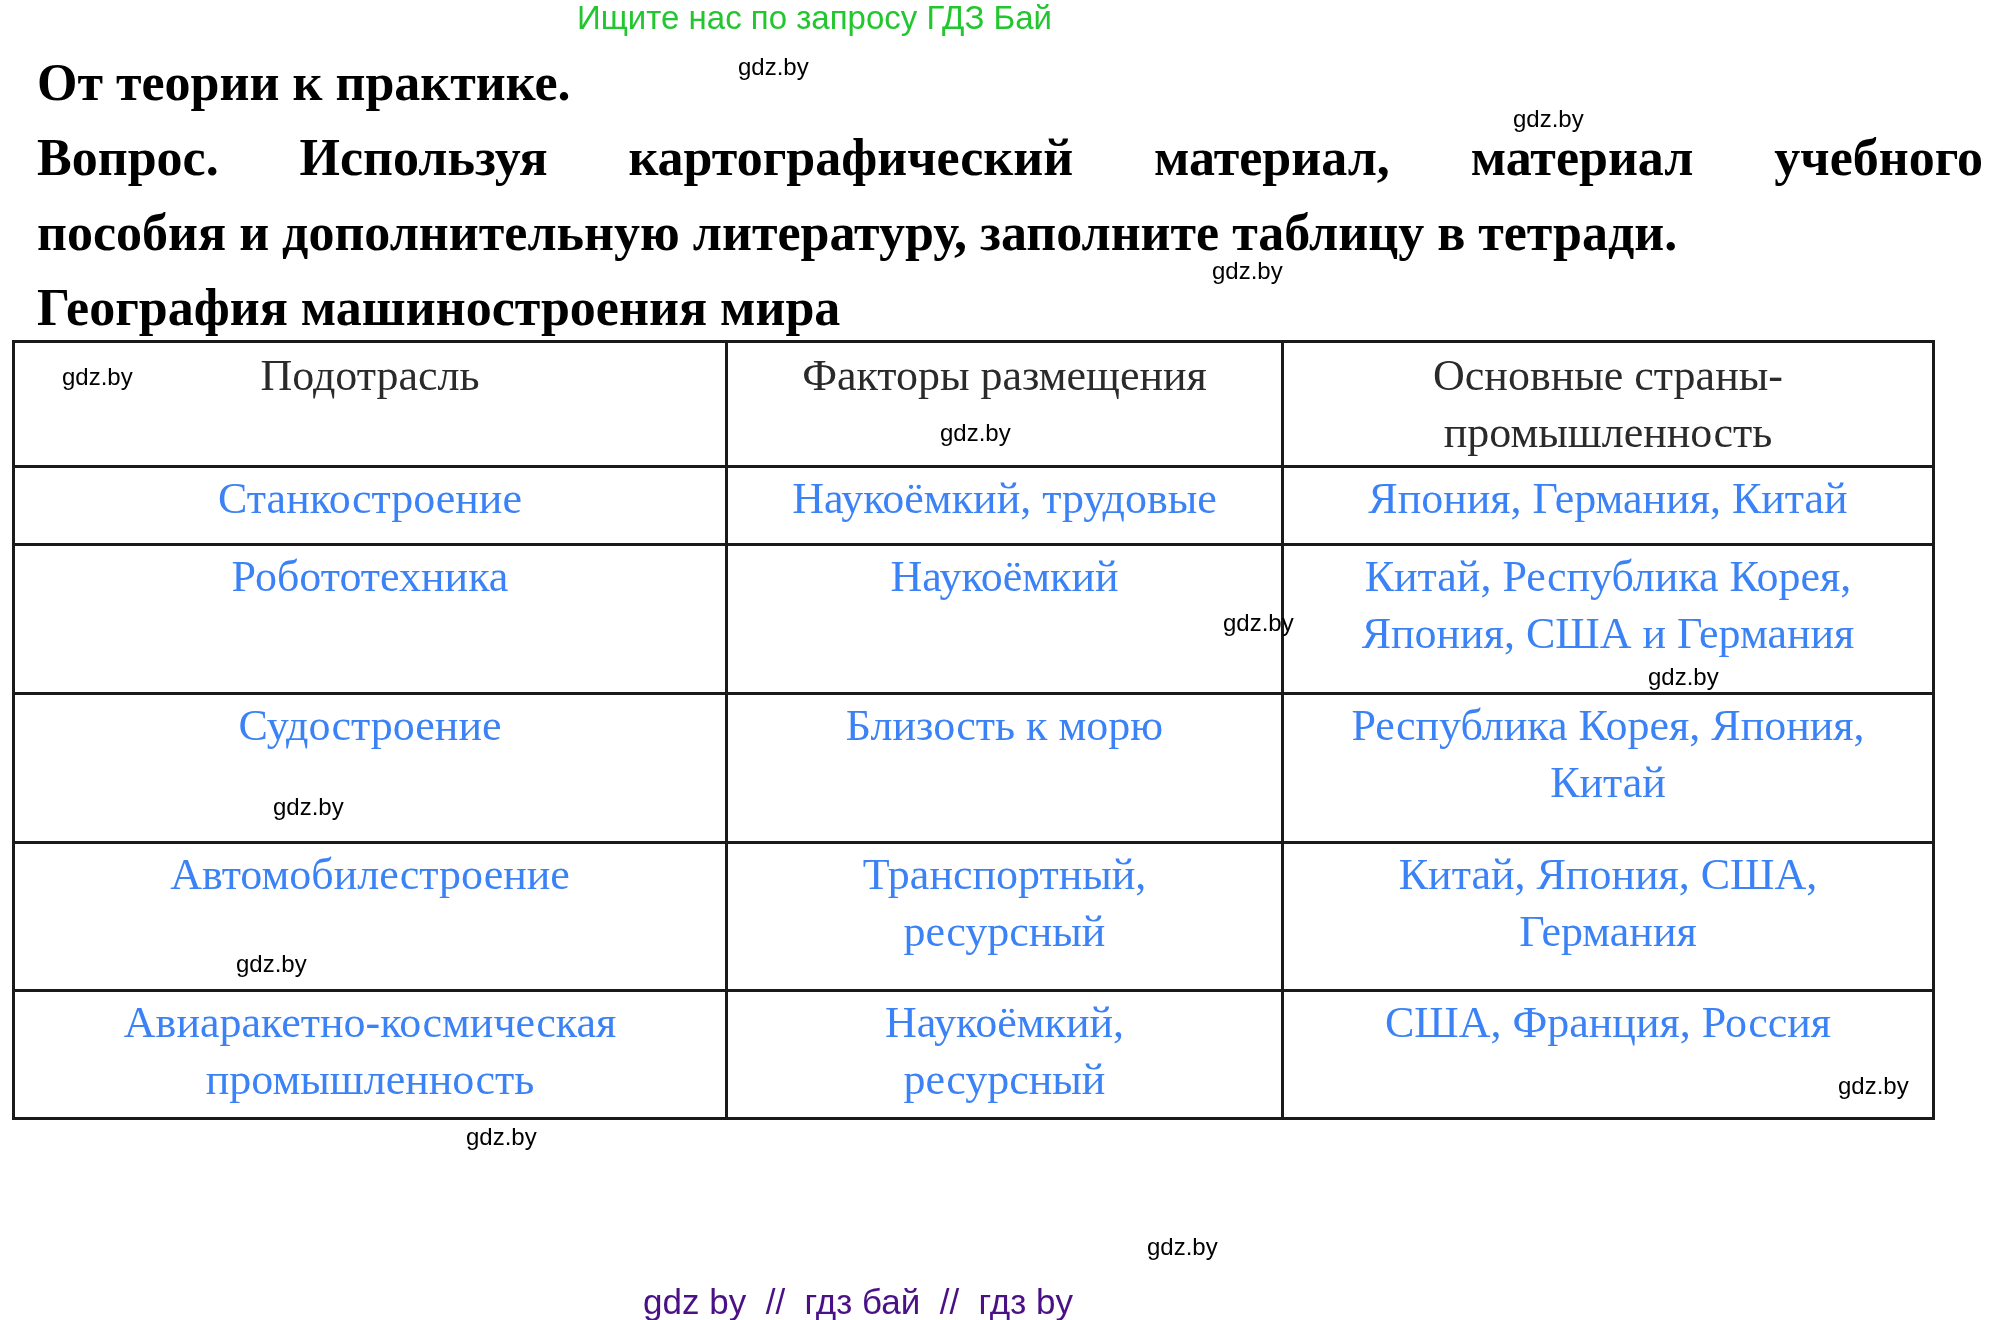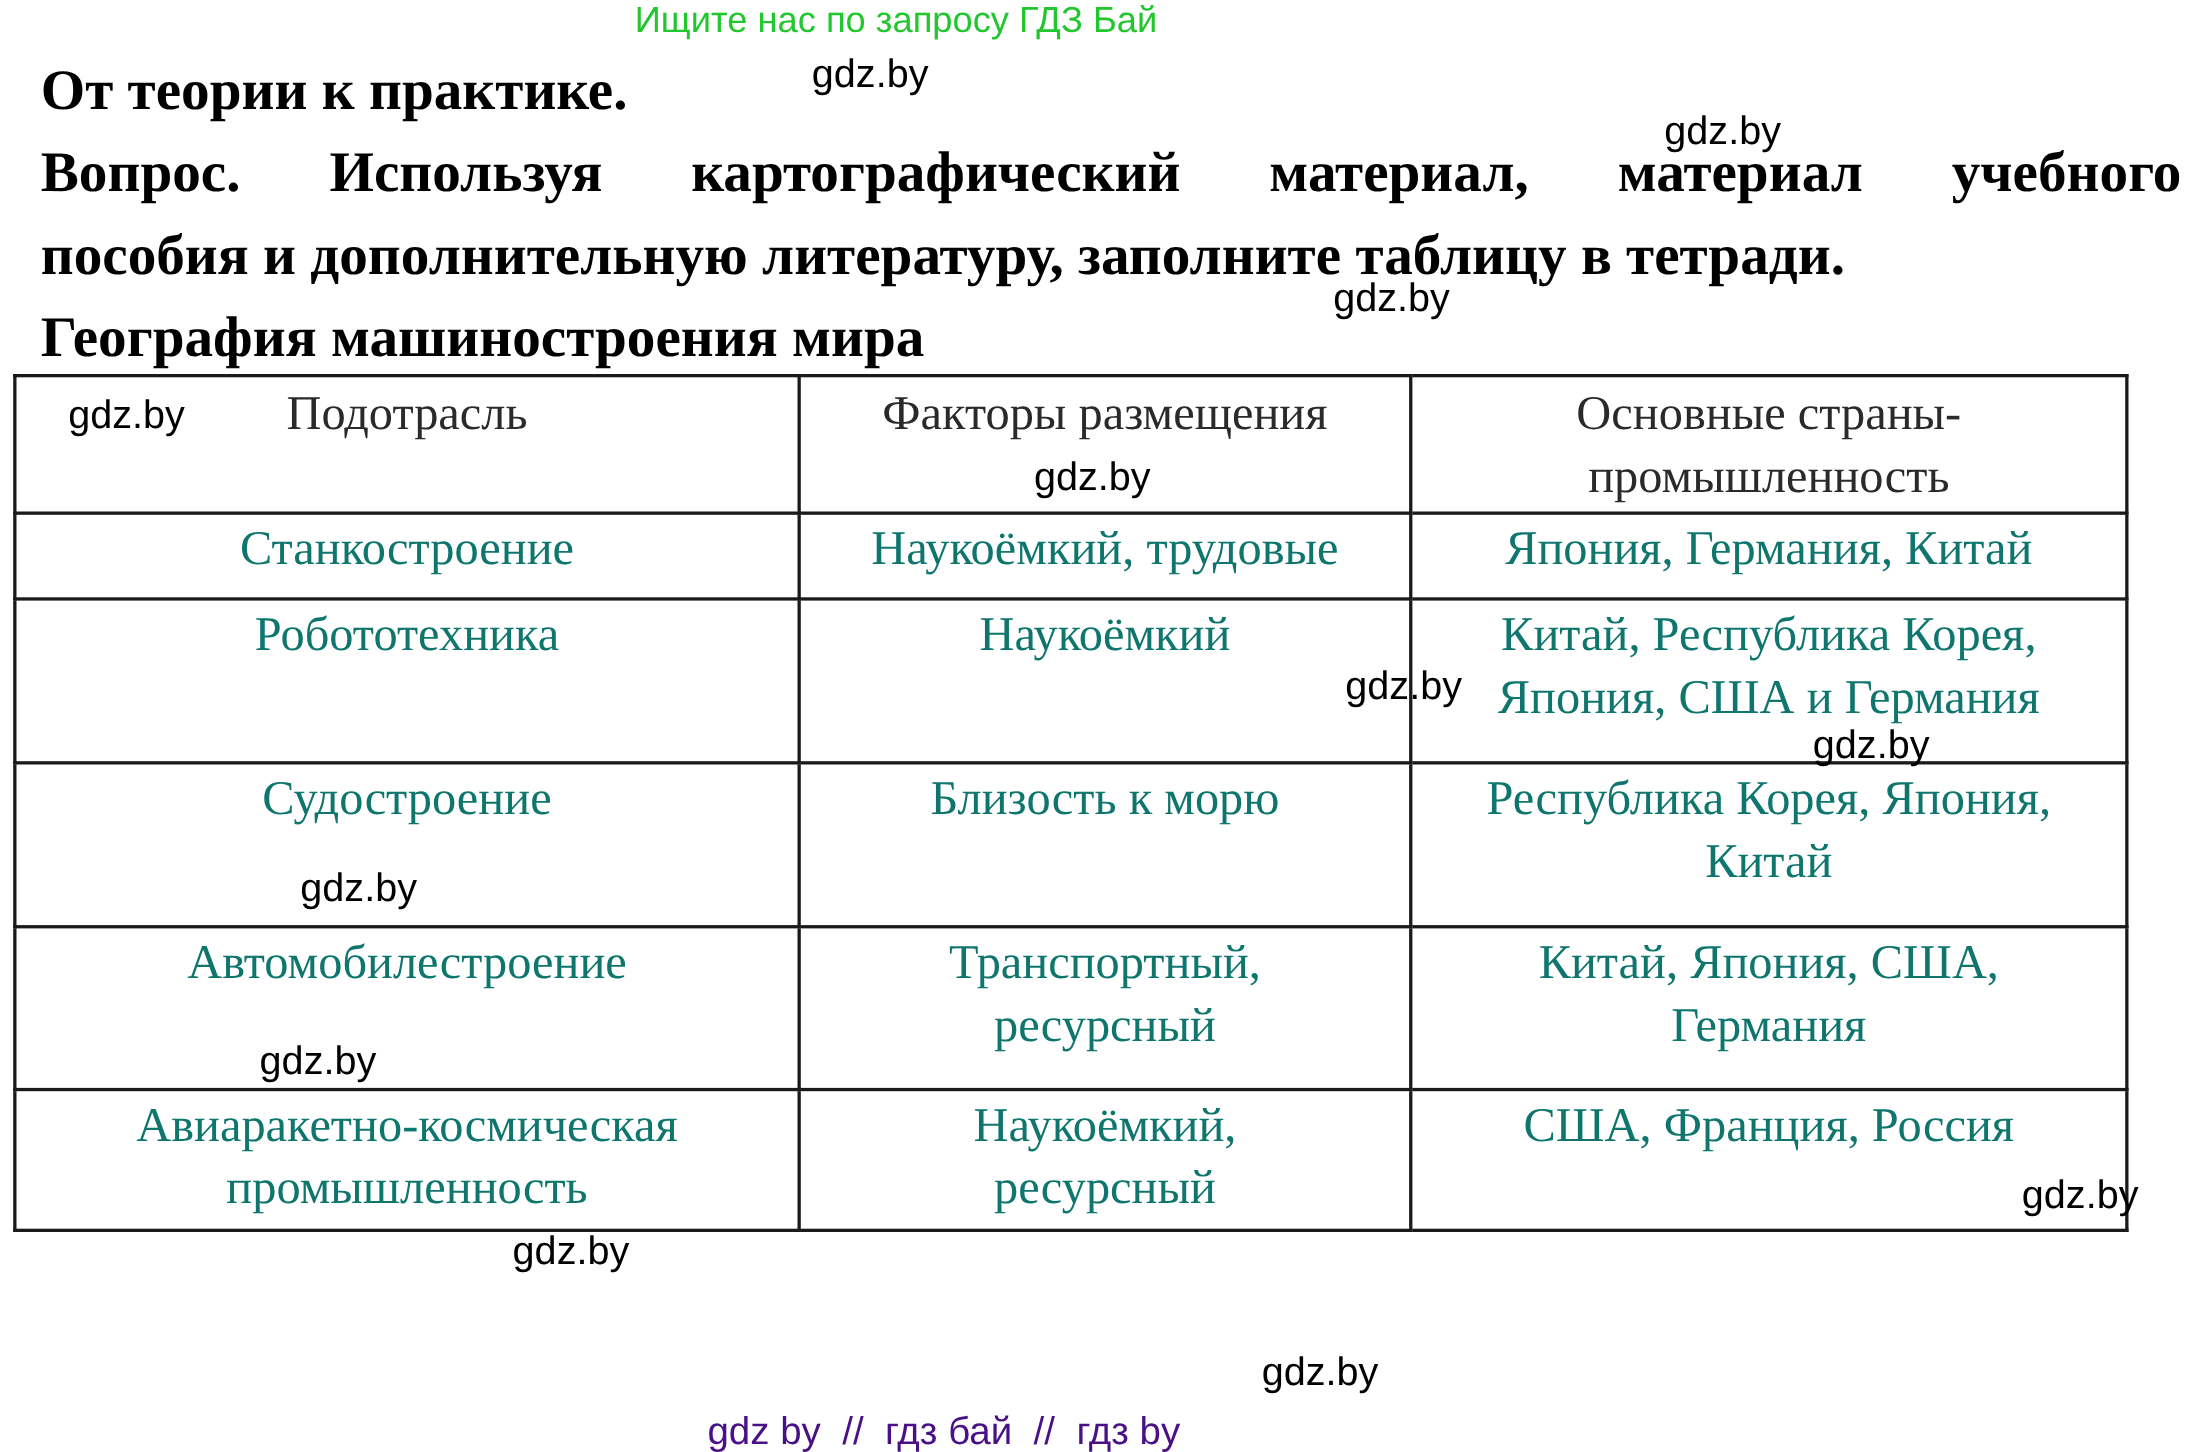--- a/index.html
+++ b/index.html
@@ -5,23 +5,23 @@
   html, body { margin:0; padding:0; background:#ffffff; }
   body { width:2011px; height:1320px; position:relative; overflow:hidden; color:#000; }
   .abs { position:absolute; }
   .top-banner { left:0; width:1629px; top:0; height:36px; text-align:center; font-family:"Liberation Sans", sans-serif; font-size:33px; line-height:36px; color:#22c62e; }
   .top-banner span { display:inline-block; }
   .heading { font-family:"Liberation Serif", serif; font-weight:bold; font-size:52px; line-height:56px; left:37px; white-space:nowrap; }
   .h1 { top:55px; }
   .q1 { top:130px; width:1946px; text-align:justify; text-align-last:justify; white-space:normal; }
   .q2 { top:205px; }
   .t1 { top:280px; }
-  .wm { font-family:"Liberation Sans", sans-serif; font-size:36px; line-height:30px; color:#000; white-space:nowrap; }
+  .wm { font-family:"Liberation Sans", sans-serif; font-size:24px; line-height:30px; color:#000; white-space:nowrap; }
   table.grid { position:absolute; left:12px; top:340px; width:1920px; border-collapse:collapse; table-layout:fixed; }
-  table.grid td, table.grid th { border:3px solid #1a1a1a; padding:0; text-align:center; vertical-align:top; font-family:"Liberation Serif", serif; font-weight:normal; font-size:44px; line-height:57px; color:#0f766e; }
+  table.grid td, table.grid th { border:3px solid #1a1a1a; padding:0; text-align:center; vertical-align:top; font-family:"Liberation Serif", serif; font-weight:normal; font-size:44px; line-height:57px; color:#3b82f6; }
   table.grid th { color:#2a2a2a; padding-top:4px; }
   table.grid td { padding-top:2px; }
   .c1 { width:713px; } .c2 { width:556px; } .c3 { width:651px; }
   .r0 { height:125px; } .r1 { height:78px; } .r2 { height:149px; } .r3 { height:149px; }
   .r4 { height:148px; } .r5 { height:148px; } .r6 { height:128px; }
   .cell-line { display:block; }
   .footer { left:0; width:1716px; top:1283px; text-align:center; font-family:"Liberation Sans", sans-serif; font-size:35px; line-height:38px; color:#4a1187; white-space:pre; }
 </style>
 </head>
 <body>

